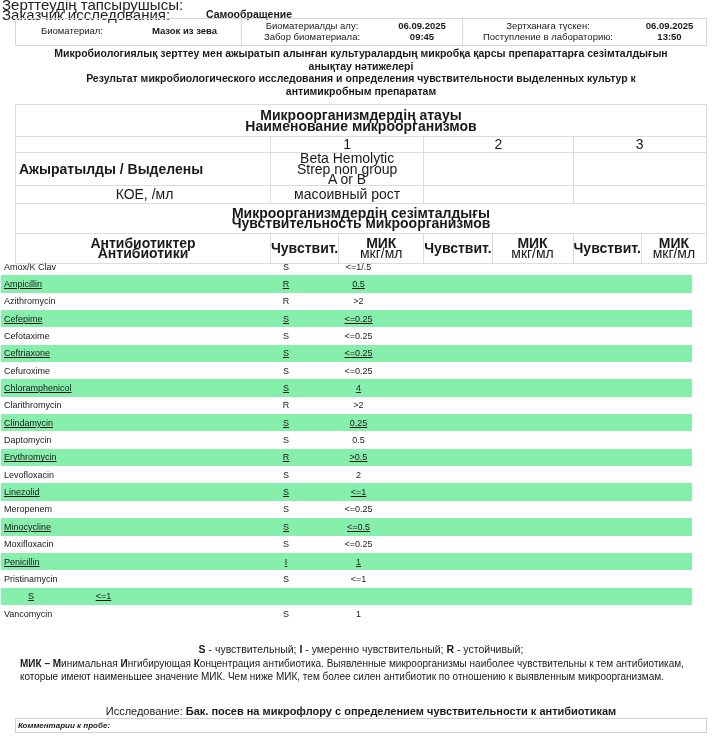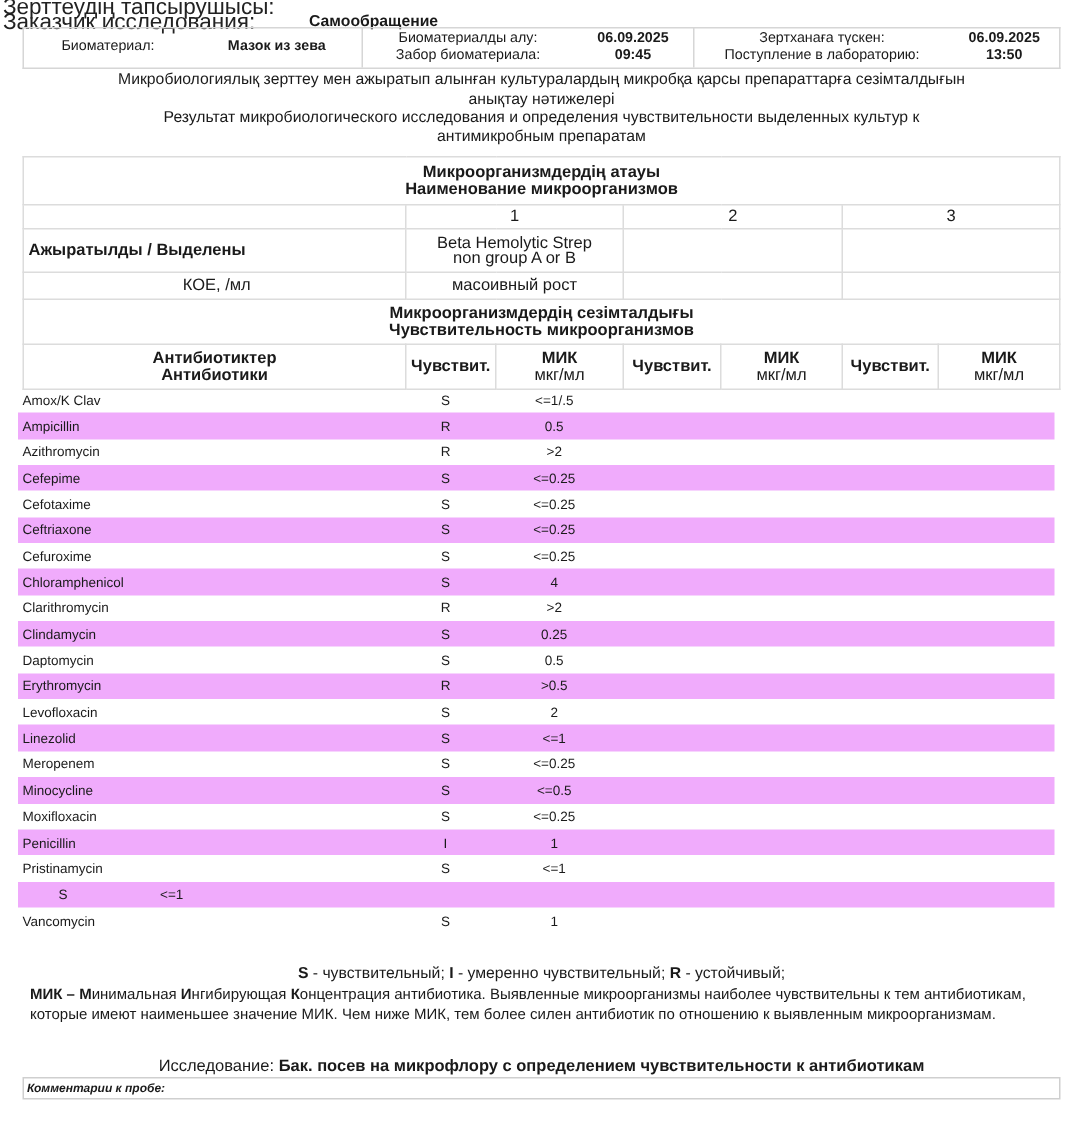--- a/index.html
+++ b/index.html
@@ -11,30 +11,30 @@
   
   .client-label { left: 2px; top: 0px; font-size: 15px; line-height: 10px; color: #222; }
   .client-value { left: 206px; top: 8px; font-size: 10.5px; font-weight: bold; }
   .hdr-line-top { left: 15px; top: 18px; width: 692px; height: 1px; background: #d6d6d6; }
   .bio-row { left: 15px; top: 18px; width: 692px; height: 28px; border: 1px solid #d6d6d6; border-top: none; display: flex; }
   .bio-row .cell { display: flex; align-items: center; justify-content: center; text-align: center; font-size: 9.5px; line-height: 10.5px; }
   .bio-row .divider { border-right: 1px solid #d6d6d6; }
   .bold { font-weight: bold; }
 
   
-  .title-block { left: 0; top: 47px; width: 722px; text-align: center; font-size: 10.5px; font-weight: normal; line-height: 12.5px; }
-
-  
-  .org-table { left: 15px; top: 104px; width: 692px; border-collapse: collapse; font-size: 11px; }
+  .title-block { left: 0; top: 47px; width: 722px; text-align: center; font-size: 10.5px; font-weight: bold; line-height: 12.5px; }
+
+  
+  .org-table { left: 15px; top: 104px; width: 692px; border-collapse: collapse; font-size: 14px; }
   .org-table td { border: 1px solid #dcdcdc; text-align: center; vertical-align: middle; line-height: 10.5px; }
 
   
-  .ab-wrap { left: 12px; top: 258px; width: 691px; }
+  .ab-wrap { left: 1px; top: 258px; width: 691px; }
   .ab-row { display: flex; height: 17.35px; align-items: center; font-size: 9px; }
-  .ab-row.shaded { background: #f0abfc; }
+  .ab-row.shaded { background: #86efac; text-decoration: underline; }
   .ab-row .name { width: 255px; padding-left: 3px; }
   .ab-row .sens { width: 60px; text-align: center; }
   .ab-row .mic { width: 85px; text-align: center; }
   .ab-row .rest { flex: 1; }
 
   
   .legend { left: 0; top: 643px; width: 722px; text-align: center; font-size: 10.5px; line-height: 13px; }
   .legend-2 { left: 20px; top: 657px; width: 682px; text-align: left; font-size: 10px; line-height: 13px; }
   .study { left: 0; top: 705px; width: 722px; text-align: center; font-size: 11px; line-height: 13px; }
   .comment-box { left: 15px; top: 718px; width: 692px; height: 15px; border: 1px solid #cfcfcf; font-size: 8px; font-style: italic; font-weight: bold; padding-left: 2px; line-height: 13px; }

